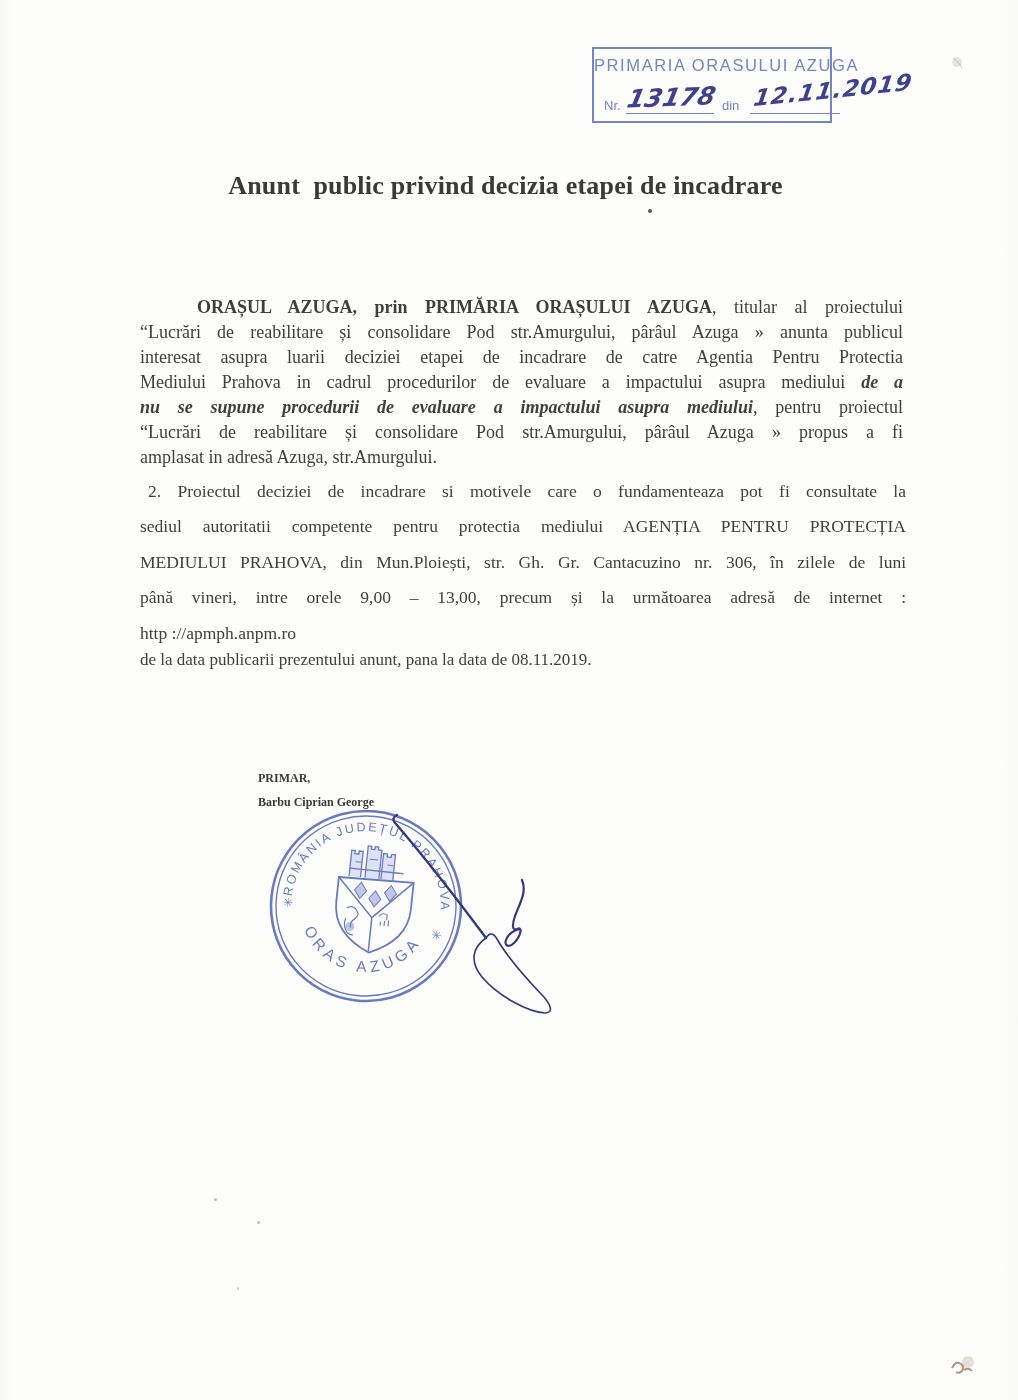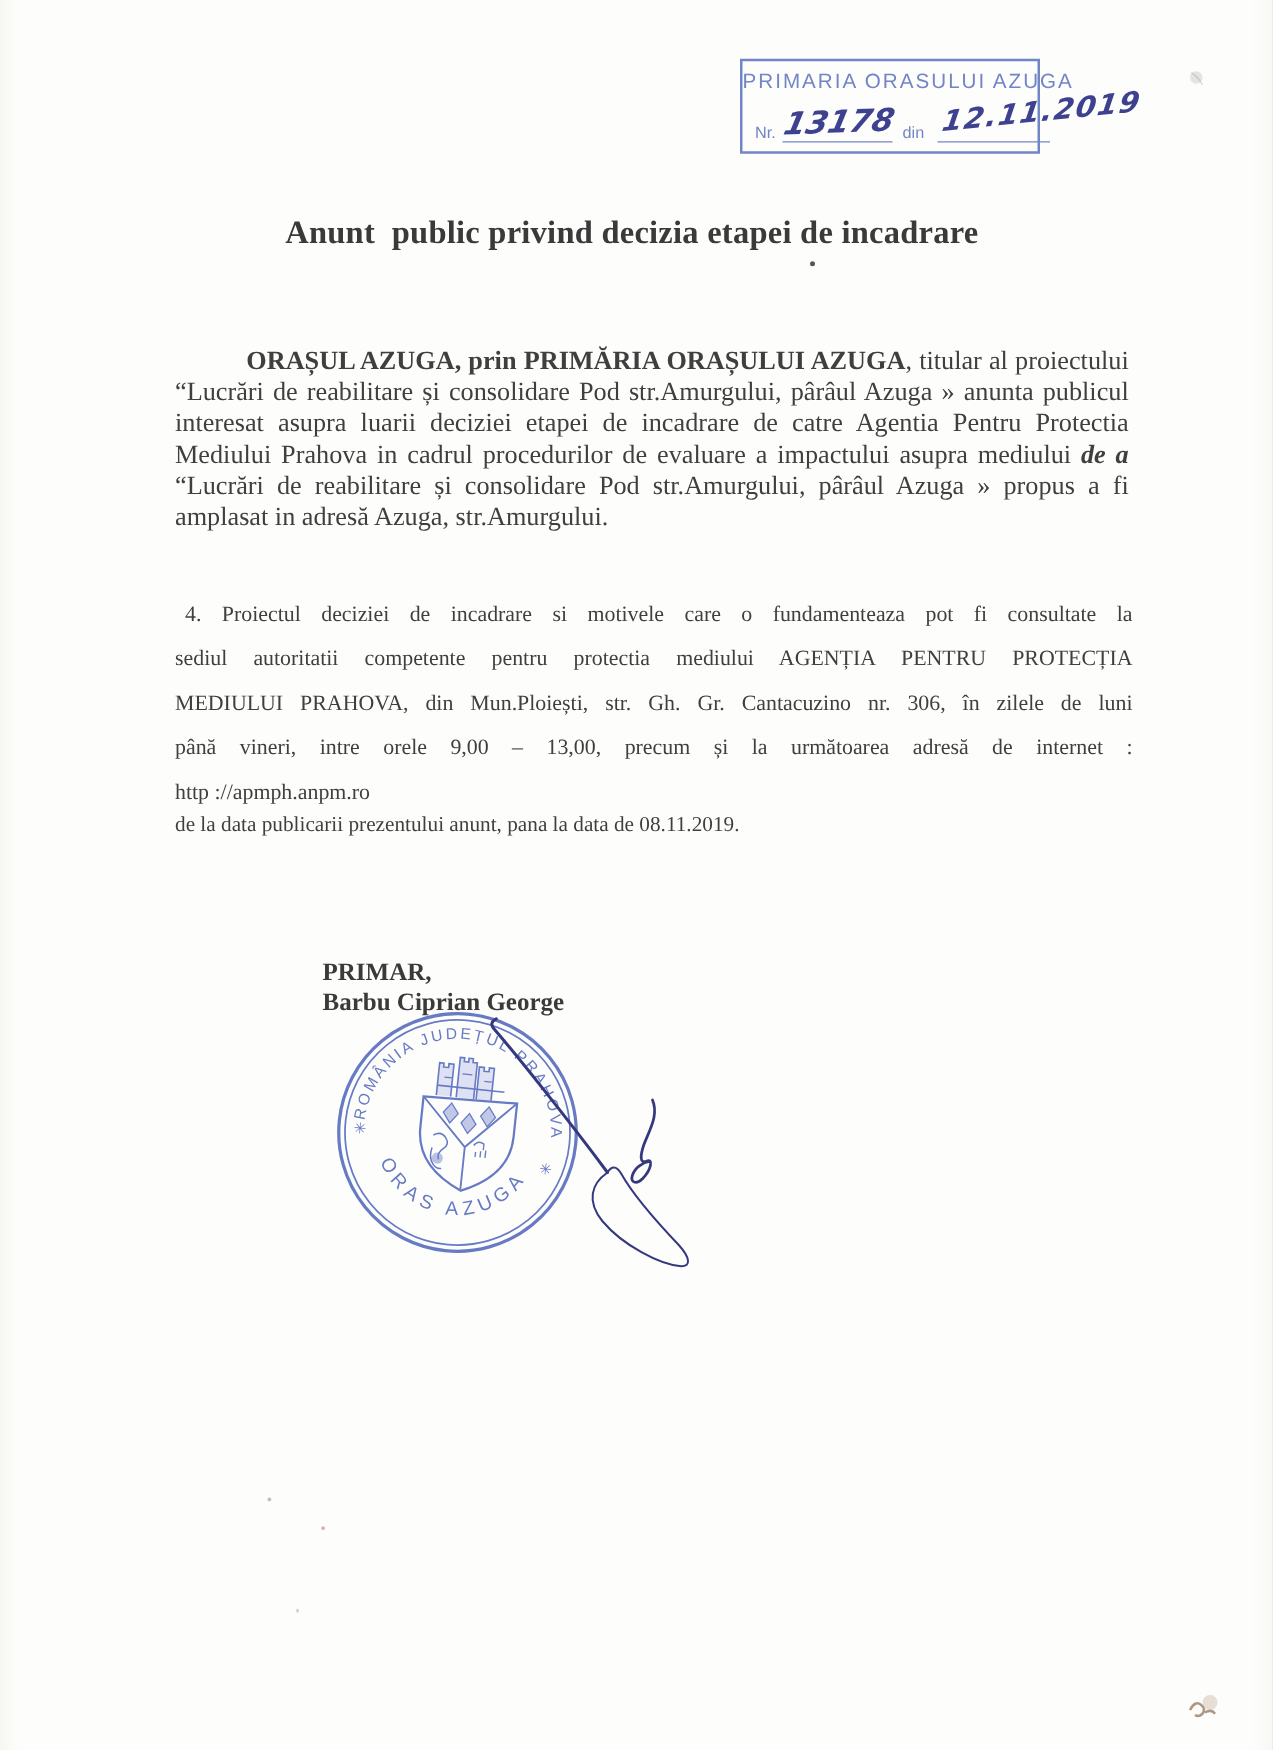--- a/index.html
+++ b/index.html
@@ -30,30 +30,30 @@
   .uline{position:absolute;height:0;border-bottom:1.6px solid #7285c7;bottom:1px;}
   .ul-nr{left:22px;width:88px;}
   .ul-date{left:146px;width:90px;}
   
   .doc-title{
     position:absolute;left:124px;top:171px;width:763px;text-align:center;
     font-size:26px;font-weight:bold;color:#3a3a3a;white-space:pre-wrap;letter-spacing:.2px;
   }
   .title-dot{position:absolute;left:648px;top:209px;width:4px;height:4px;border-radius:50%;background:#555;}
   .para{position:absolute;left:140px;width:763px;}
-  .p1{top:276px;font-size:21px;line-height:25px;}
+  .p1{top:295px;font-size:18px;line-height:25px;}
   .p2{top:474px;width:766px;font-size:17.5px;line-height:35.4px;}
   .p3{top:648px;font-size:17px;line-height:24.5px;}
   .tline{white-space:normal;}
   .tline.just{text-align:justify;text-align-last:justify;}
   .tline span.b{font-weight:bold;}
   .tline span.bi{font-weight:bold;font-style:italic;}
   .tline.ind57{padding-left:57px;}
   .tline.ind8{padding-left:8px;}
-  .signer{position:absolute;left:258px;top:766px;font-size:20px;font-weight:bold;line-height:24px;color:#3a3a3a;}
+  .signer{position:absolute;left:258px;top:766px;font-size:12px;font-weight:bold;line-height:24px;color:#3a3a3a;}
   
   .roundstamp{position:absolute;left:267px;top:807px;width:198px;height:198px;transform:rotate(6deg);opacity:.92;}
   
   .overlay{position:absolute;left:0;top:0;width:1018px;height:1400px;pointer-events:none;}
   .speck{position:absolute;border-radius:50%;}
 </style>
 </head>
 <body>
 
 <div class="page">
@@ -71,25 +71,26 @@
   </div>
 
   <div class="doc-title">Anunt  public privind decizia etapei de incadrare</div>
   <div class="title-dot"></div>
 
   <div class="para p1">
       <div class="tline just ind57"><span class="b">ORAȘUL AZUGA, prin PRIMĂRIA ORAȘULUI AZUGA</span><span>, titular al proiectului</span></div>
       <div class="tline just"><span>“Lucrări de reabilitare și consolidare Pod str.Amurgului, pârâul Azuga » anunta publicul</span></div>
       <div class="tline just"><span>interesat asupra luarii deciziei etapei de incadrare de catre Agentia Pentru Protectia</span></div>
       <div class="tline just"><span>Mediului Prahova in cadrul procedurilor de evaluare a impactului asupra mediului </span><span class="bi">de a</span></div>
+      <div class="tline just"><span class="bi">nu se supune procedurii de evaluare a impactului asupra mediului</span><span>, pentru proiectul</span></div>
       <div class="tline just"><span>“Lucrări de reabilitare și consolidare Pod str.Amurgului, pârâul Azuga » propus a fi</span></div>
       <div class="tline"><span>amplasat in adresă Azuga, str.Amurgului.</span></div>
     </div>
   <div class="para p2">
-      <div class="tline just ind8"><span>4. Proiectul deciziei de incadrare si motivele care o fundamenteaza pot fi consultate la</span></div>
+      <div class="tline just ind8"><span>2. Proiectul deciziei de incadrare si motivele care o fundamenteaza pot fi consultate la</span></div>
       <div class="tline just"><span>sediul autoritatii competente pentru protectia mediului AGENȚIA PENTRU PROTECȚIA</span></div>
       <div class="tline just"><span>MEDIULUI PRAHOVA, din Mun.Ploiești, str. Gh. Gr. Cantacuzino nr. 306, în zilele de luni</span></div>
       <div class="tline just"><span>până vineri,  intre orele 9,00 – 13,00, precum și la următoarea adresă de internet :</span></div>
       <div class="tline"><span>http ://apmph.anpm.ro</span></div>
     </div>
   <div class="para p3">
       <div class="tline"><span>de la data publicarii prezentului anunt, pana la data de 08.11.2019.</span></div>
     </div>
 
   <div class="signer">

